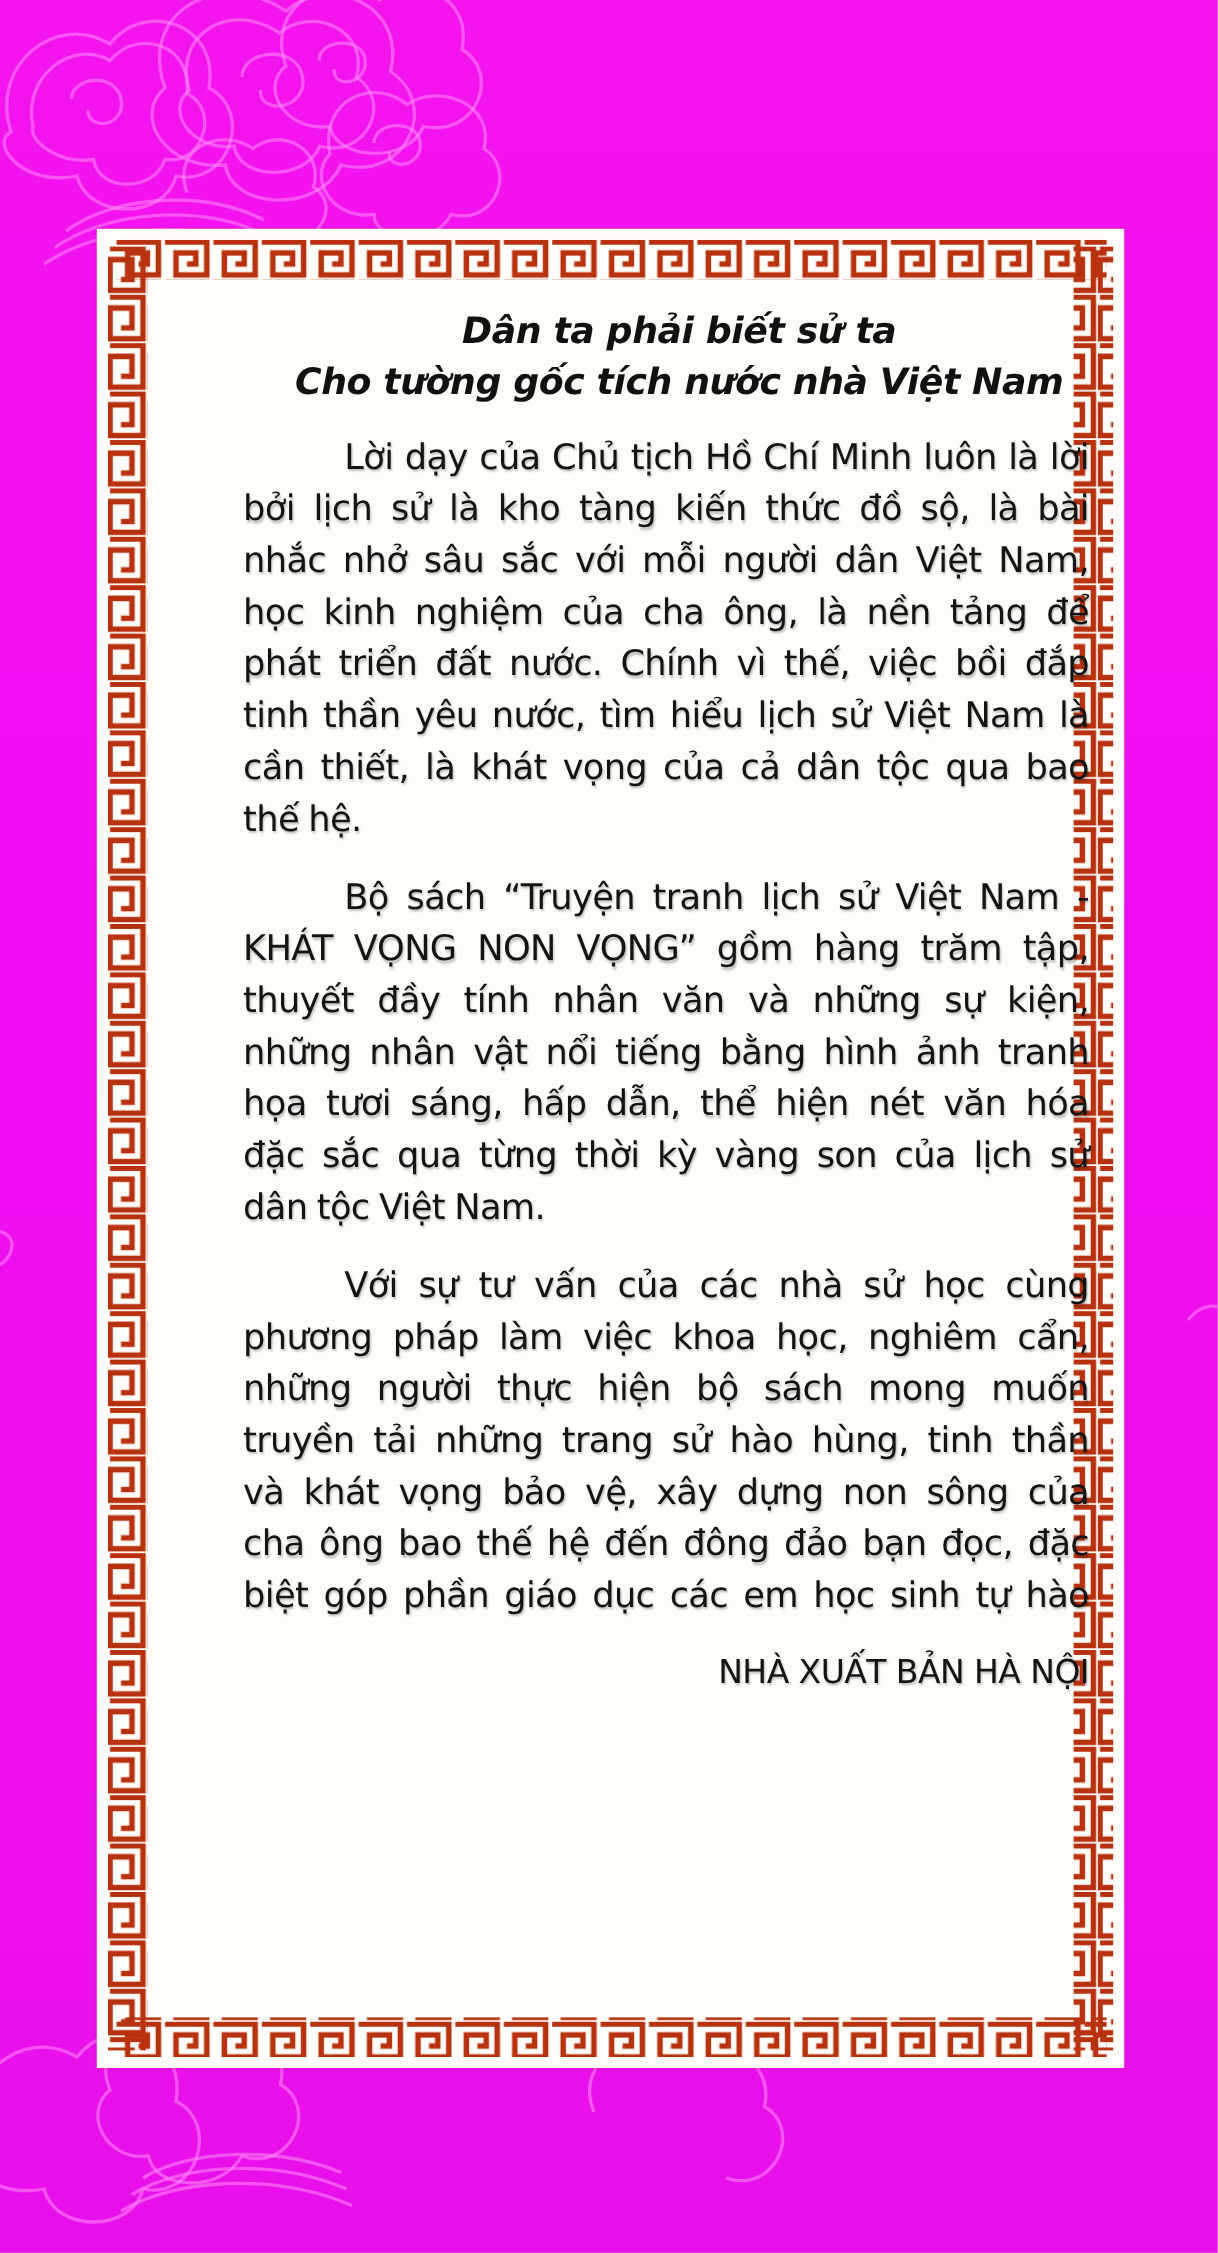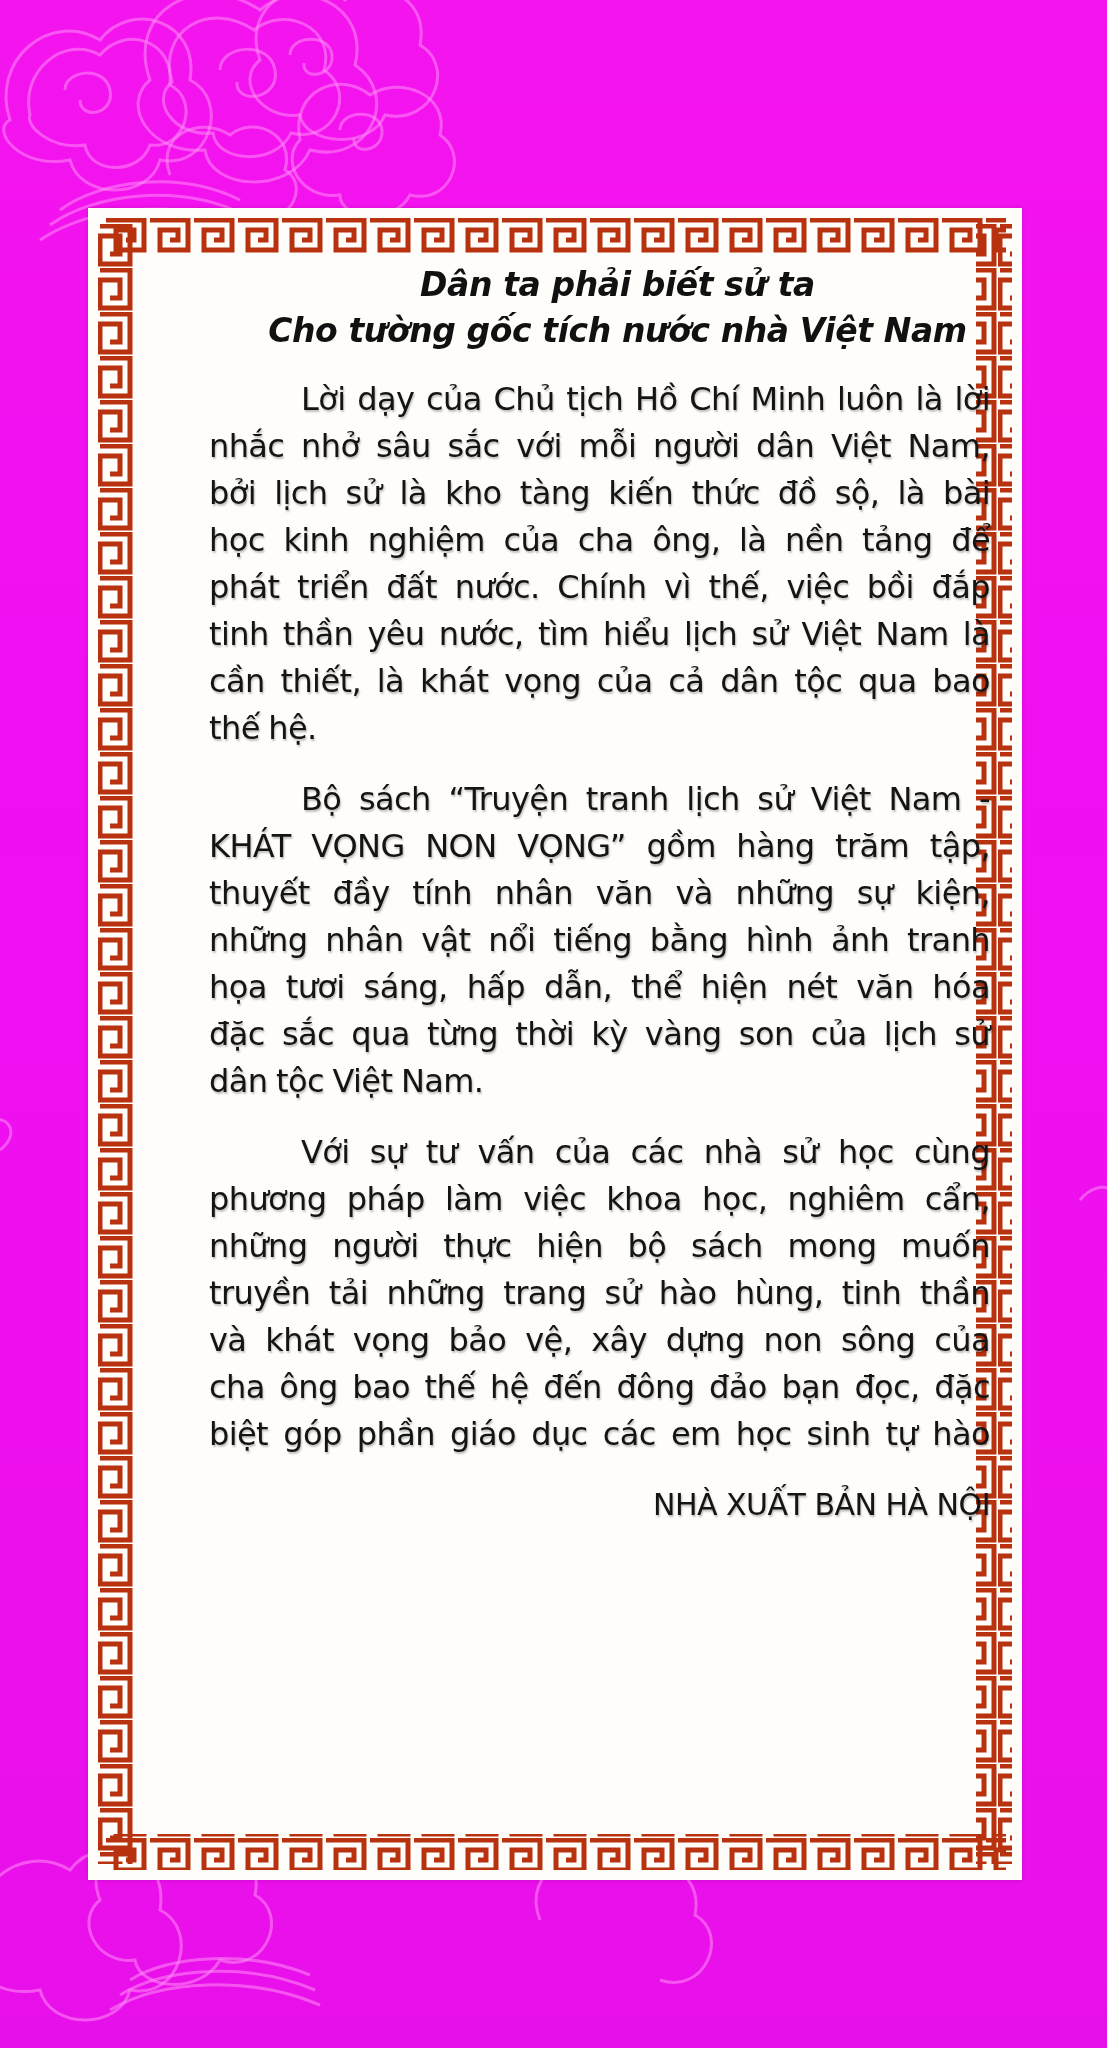--- a/index.html
+++ b/index.html
@@ -18,21 +18,21 @@
   .border-svg { position: absolute; left: 0; top: 0; width: 934px; height: 1672px; }
   .content { position: absolute; left: 127px; top: 55px; width: 780px; }
   .heading {
     text-align: center; font-weight: bold; font-style: italic;
     font-size: 33px; line-height: 46px; color: #111;
     margin: 0 0 22px 0; letter-spacing: -0.4px;
     position: relative; left: 20px;
   }
   .para {
     font-size: 32px; line-height: 47px; color: #141414;
-    text-align: justify; text-indent: 92px; margin: 0 0 24px 4px;
+    text-align: justify; text-indent: 92px; margin: 0 0 24px 16px;
     letter-spacing: -0.6px; word-spacing: -1px;
     text-shadow: 1px 2px 2px rgba(0,0,0,0.25);
   }
   .para .ln { display: block; text-align: justify; text-align-last: justify; }
   .para .ln.last { text-align-last: left; }
   .signature {
     text-align: right; font-size: 30px; line-height: 46px; color: #141414;
     margin-top: 4px; letter-spacing: -0.5px;
     text-shadow: 1px 2px 2px rgba(0,0,0,0.25);
   }
@@ -80,30 +80,30 @@
       </pattern>
     </defs>
     <rect x="0" y="0" width="934" height="1672" fill="#fffdf9"></rect>
     <rect x="16" y="10" width="902" height="36" fill="url(#patTop)"></rect>
     <rect x="16" y="1626" width="902" height="36" fill="url(#patTop)"></rect>
     <rect x="10" y="16" width="36" height="1640" fill="url(#patSide)"></rect>
     <rect x="888" y="16" width="36" height="1640" fill="url(#patSide)"></rect>
     <rect x="52" y="52" width="830" height="1568" fill="#fffdf9"></rect>
   </svg>
 
-  <div class="content" style="left:117px; top:54px; width:785px;">
+  <div class="content" style="left:117px; top:70px; width:785px;">
     <div class="heading">
       <div>Dân ta phải biết sử ta</div>
       <div>Cho tường gốc tích nước nhà Việt Nam</div>
     </div>
 
     <div class="para" style="text-indent:0">
       <span class="ln" style="padding-left:92px">Lời dạy của Chủ tịch Hồ Chí Minh luôn là lời</span>
+      <span class="ln">bởi lịch sử là kho tàng kiến thức đồ sộ, là bài</span>
       <span class="ln">nhắc nhở sâu sắc với mỗi người dân Việt Nam,</span>
-      <span class="ln">bởi lịch sử là kho tàng kiến thức đồ sộ, là bài</span>
       <span class="ln">học kinh nghiệm của cha ông, là nền tảng để</span>
       <span class="ln">phát triển đất nước. Chính vì thế, việc bồi đắp</span>
       <span class="ln">tinh thần yêu nước, tìm hiểu lịch sử Việt Nam là</span>
       <span class="ln">cần thiết, là khát vọng của cả dân tộc qua bao</span>
       <span class="ln last">thế hệ.</span>
     </div>
 
     <div class="para" style="text-indent:0">
       <span class="ln" style="padding-left:92px">Bộ sách “Truyện tranh lịch sử Việt Nam -</span>
       <span class="ln">KHÁT VỌNG NON VỌNG” gồm hàng trăm tập,</span>

